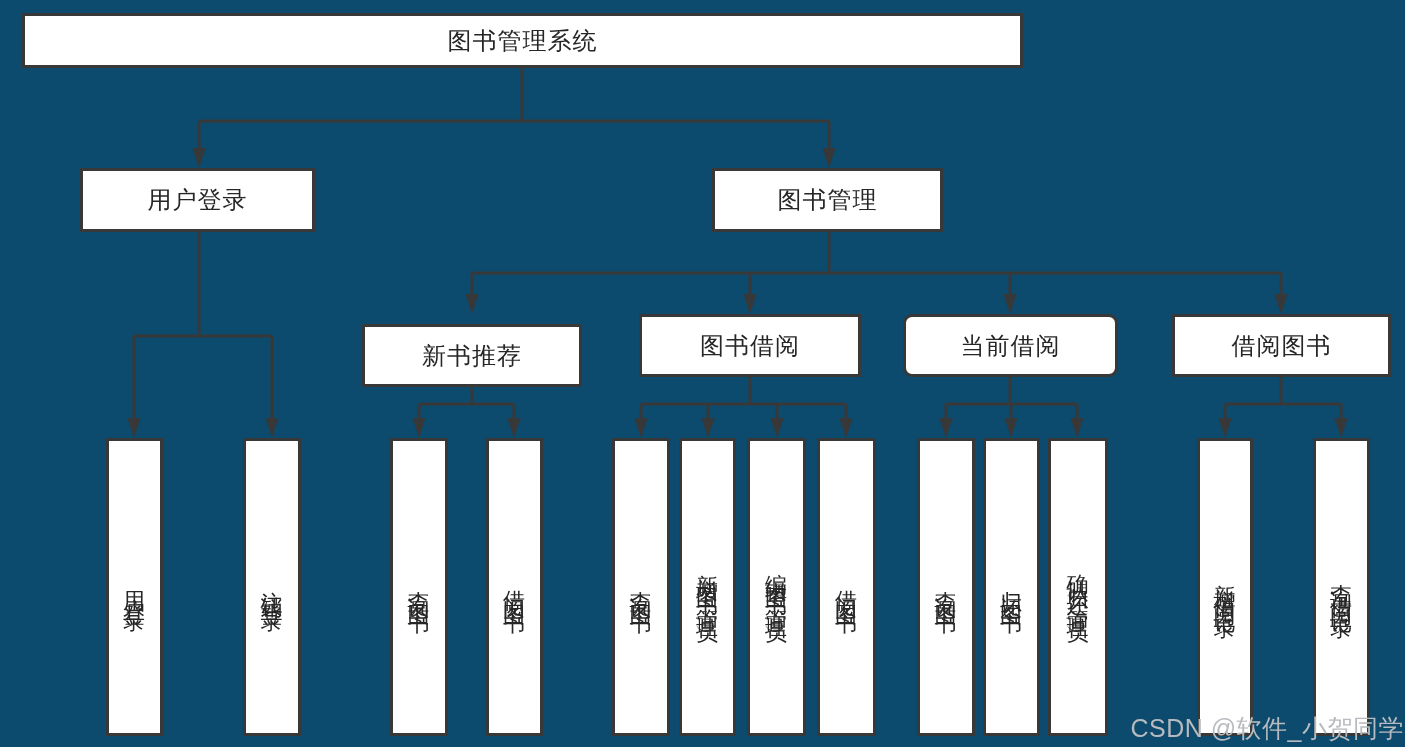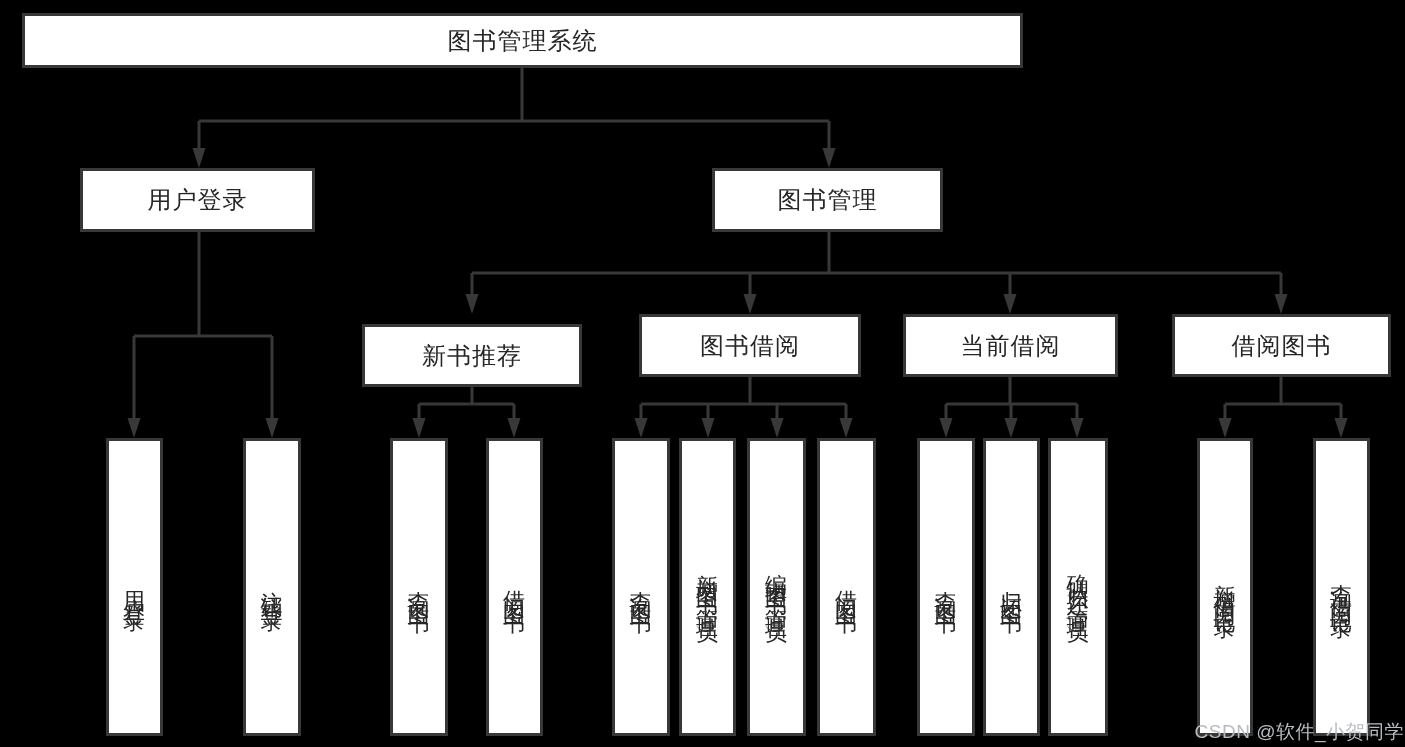--- a/index.html
+++ b/index.html
@@ -1,32 +1,32 @@
 <!DOCTYPE html>
 <html><head>
 <meta charset="utf-8">
 <style>
   html,body{margin:0;padding:0;background:#ffffff;}
   .page{
-    position:relative;width:1405px;height:747px;background:#000000;
+    position:relative;width:1405px;height:747px;background:#0c4a6e;
     font-family:"Liberation Sans","DejaVu Sans",sans-serif;overflow:hidden;
   }
   svg.connectors{position:absolute;left:0;top:0;pointer-events:none;}
   .node{
     position:absolute;box-sizing:border-box;background:#ffffff;
     border:3px solid #383838;display:flex;align-items:center;justify-content:center;
     color:#262626;
   }
   .hbox{font-size:24px;letter-spacing:1px;white-space:nowrap;}
   .vbox .vlabel{
     display:inline-block;writing-mode:vertical-rl;text-orientation:mixed;
     font-size:22px;line-height:1.05;letter-spacing:7px;white-space:nowrap;
   }
   .watermark{
-    position:absolute;right:1px;bottom:2px;font-size:19px;letter-spacing:0.5px;
+    position:absolute;right:1px;bottom:2px;font-size:25px;letter-spacing:0.5px;
     color:#b7bbbf;white-space:nowrap;
   }
 </style>
 </head>
 <body>
 
 <div class="page">
 
   <svg class="connectors" id="connectors" width="1405" height="747" viewBox="0 0 1405 747">
     <g fill="none" stroke="#383838" stroke-width="3">
@@ -76,21 +76,21 @@
   <div class="node hbox" style="left:712px;top:168px;width:231px;height:64px;">
     <span>图书管理</span>
   </div>
 
   <div class="node hbox" style="left:362px;top:324px;width:220px;height:63px;">
     <span>新书推荐</span>
   </div>
   <div class="node hbox" style="left:639px;top:314px;width:222px;height:63px;">
     <span>图书借阅</span>
   </div>
-  <div class="node hbox" style="left:903px;top:314px;width:215px;height:63px;">
+  <div class="node hbox" style="left:903px;top:314px;width:215px;height:63px;border-radius:9px;">
     <span>当前借阅</span>
   </div>
   <div class="node hbox" style="left:1172px;top:314px;width:219px;height:63px;">
     <span>借阅图书</span>
   </div>
 
   <div class="node vbox" style="left:106px;top:438px;width:57px;height:298px;">
     <span class="vlabel">用户登录</span>
   </div>
   <div class="node vbox" style="left:243px;top:438px;width:58px;height:298px;">

